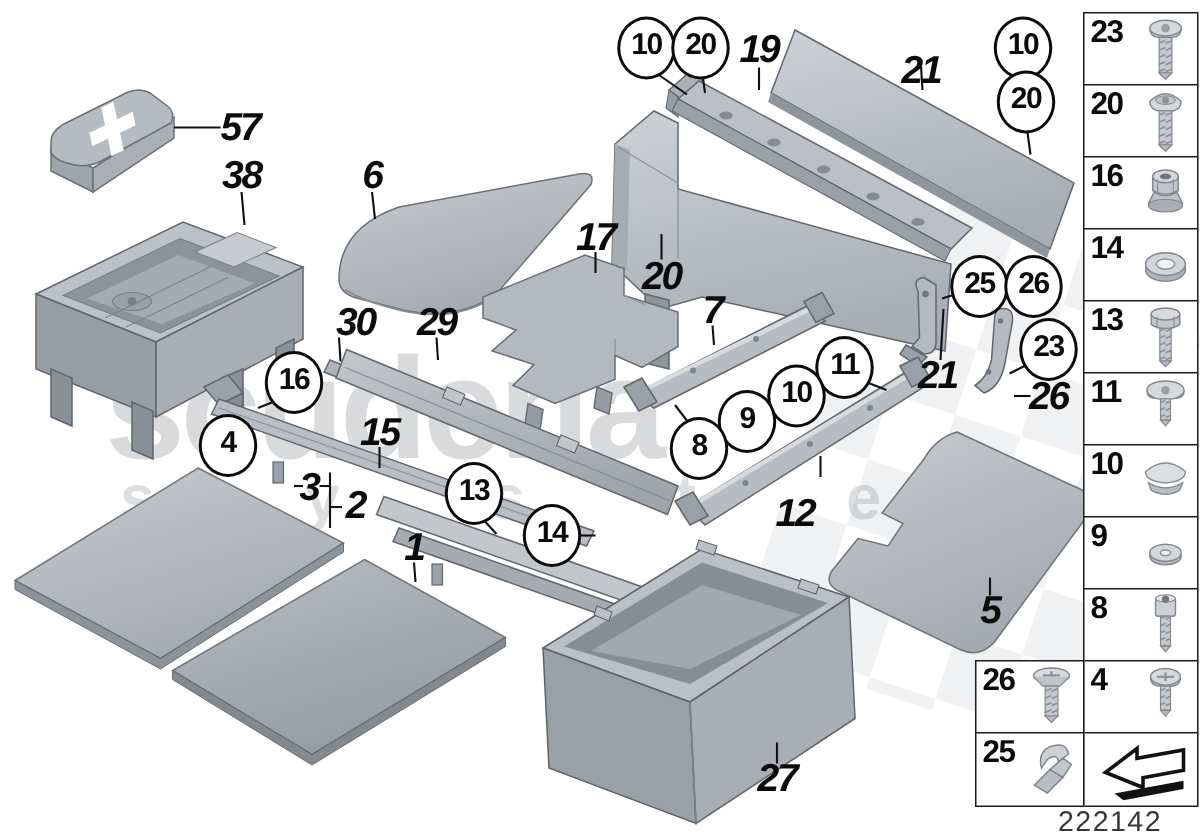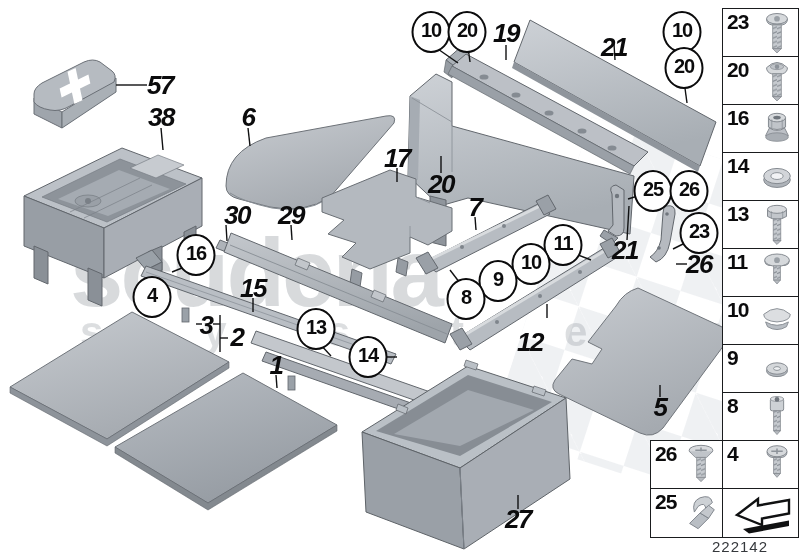--- a/index.html
+++ b/index.html
@@ -28,21 +28,21 @@
   .callout.circled{width:35px;height:38px;border:2.4px solid #0b0b0c;border-radius:50%;
     background:#ffffff;font-size:20px;line-height:34px;letter-spacing:-1px;}
 
   
   .cell{position:absolute;width:77px;height:49.5px;border:1.6px solid #1a1c1e;background:#fff;
     box-sizing:border-box;display:flex;z-index:4;}
   .cell .num{font-size:21px;font-weight:bold;color:#0b0b0c;padding:1px 0 0 4px;letter-spacing:-1px;}
   .cell .ic{margin-left:auto;margin-right:2px;align-self:center;display:flex;}
   .cell.extra{width:73px;}
   .diagram-number{position:absolute;left:700px;top:538px;width:80px;z-index:4;text-align:center;
-    font-size:15px;color:#35383c;letter-spacing:1px;}
+    font-size:19px;color:#35383c;letter-spacing:1px;}
 </style>
 </head>
 <body>
 
 <div class="stage">
 
   <div class="wm-checker"></div>
   <div class="wm-text1">scuderia</div>
   <div class="wm-text2">systems</div>
 

